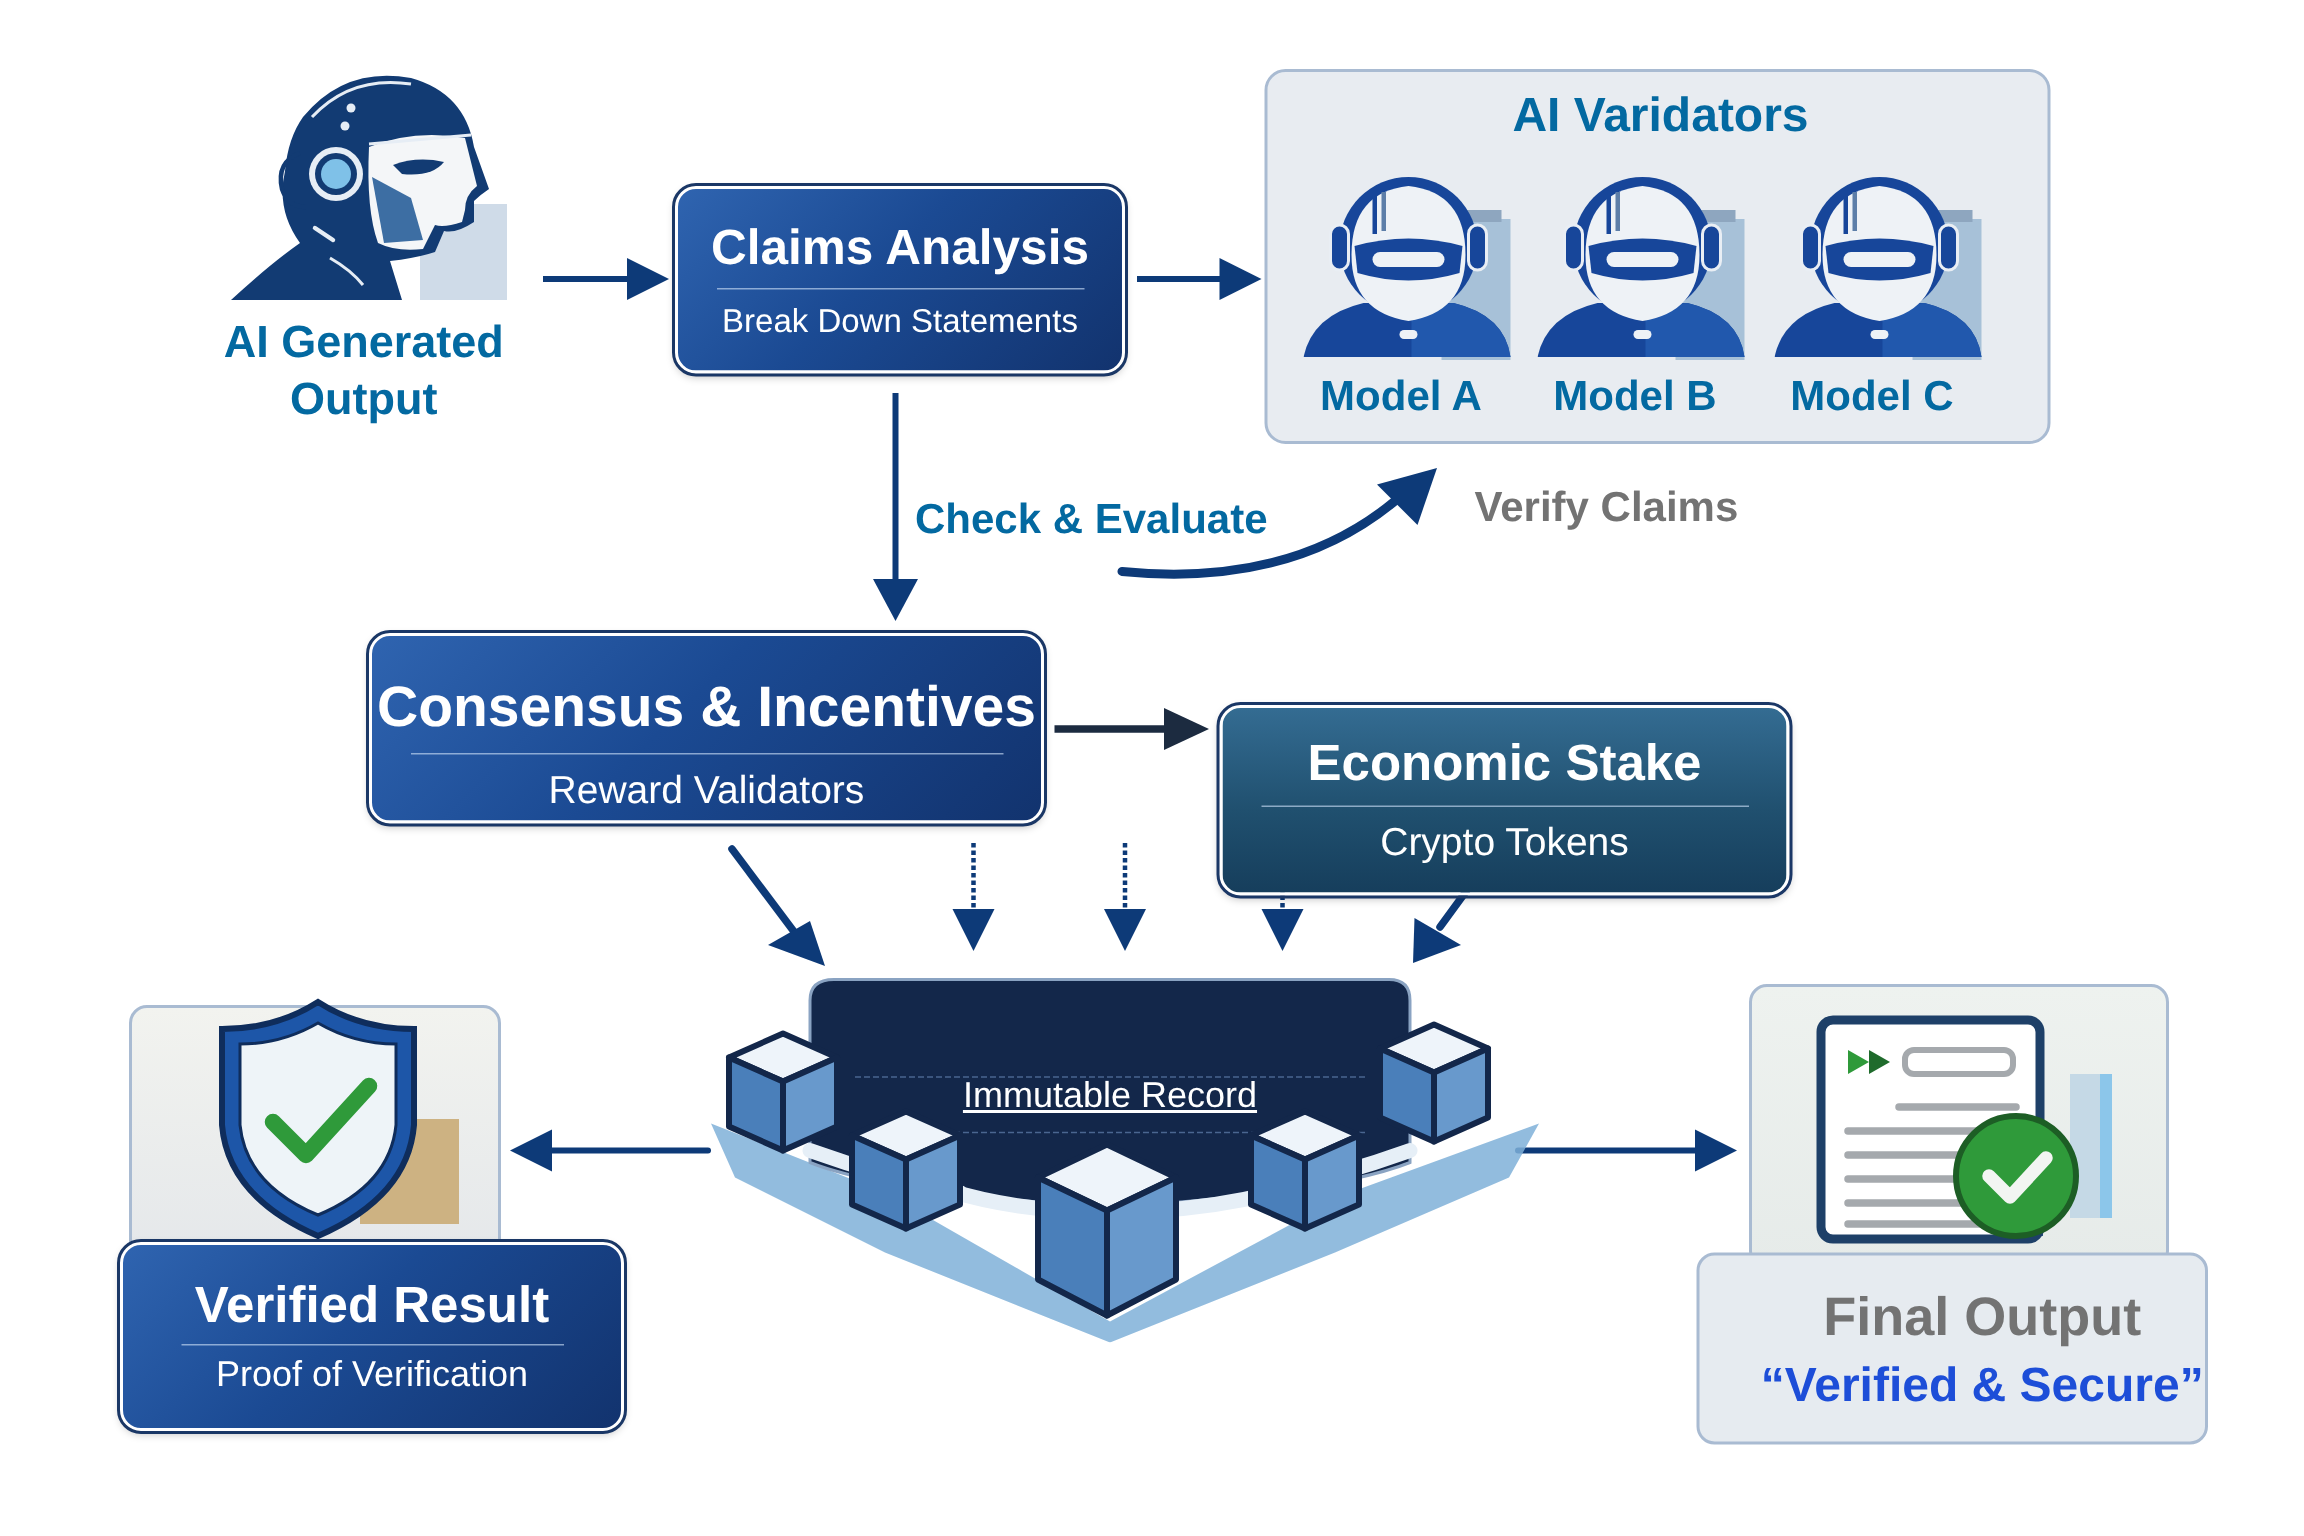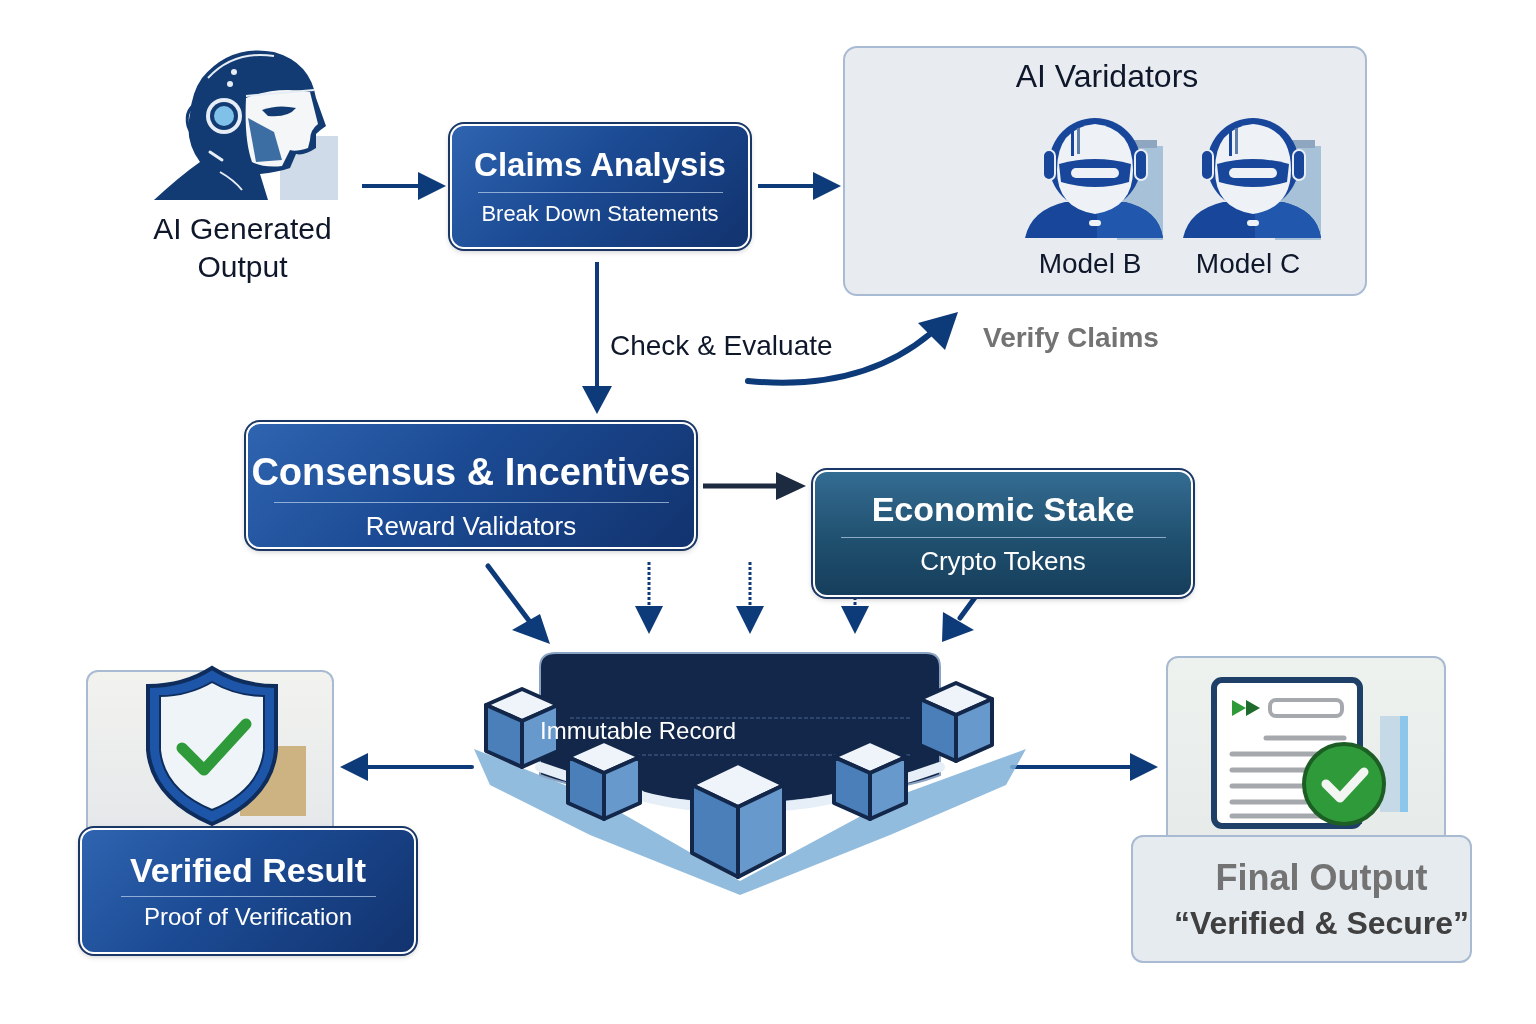--- a/index.html
+++ b/index.html
@@ -5,21 +5,21 @@
   html, body { margin: 0; padding: 0; }
   body {
     width: 1536px; height: 1024px; position: relative; overflow: hidden;
     background: #ffffff;
     font-family: "Liberation Sans", "DejaVu Sans", sans-serif;
   }
   .abs { position: absolute; }
   svg.overlay { position: absolute; left: 0; top: 0; width: 1536px; height: 1024px; pointer-events: none; }
 
   
-  .lbl-dark { color: #0f172a; font-weight: normal; text-align: center; }
+  .lbl-dark { color: #0369a1; font-weight: bold; text-align: center; }
   .lbl-navy { color: #737373; font-weight: bold; }
 
   
   .pbox {
     position: absolute; box-sizing: border-box;
     border: 2px solid #ffffff;
     outline: 2px solid #1a3766;
     border-radius: 14px;
     box-shadow: 0 2px 6px rgba(0,0,0,0.25);
     color: #ffffff; text-align: center;
@@ -144,20 +144,38 @@
 
 <div class="pbox blue" style="left:450px; top:124px; width:300px; height:125px;">
   <div class="title" style="font-size:33px;">Claims Analysis</div>
   <div class="rule" style="width:245px;"></div>
   <div class="sub" style="font-size:22px;">Break Down Statements</div>
 </div>
 
 <div class="panel" style="left:843px; top:46px; width:524px; height:250px;">
   <div class="abs lbl-dark" style="left:0; top:10px; width:524px; font-size:32px;">AI Varidators</div>
 
+  <div class="abs" style="left:24px; top:62px; width:140px; height:180px;">
+    <svg width="140" height="130" viewBox="0 0 140 130">
+      <rect x="92" y="36" width="46" height="94" fill="#a7c1d8"></rect>
+      <rect x="92" y="30" width="40" height="8" fill="#8ea6bf"></rect>
+      <path d="M0,128 Q6,100 40,92 L100,92 Q134,100 138,128 z" fill="#17469a"></path>
+      <path d="M72,94 L100,92 Q134,100 138,128 L72,128 z" fill="#2158ad"></path>
+      <circle cx="70" cy="54" r="46" fill="#17469a"></circle>
+      <rect x="18" y="40" width="12" height="30" rx="6" fill="#17469a" stroke="#e9eef4" stroke-width="2"></rect>
+      <rect x="110" y="40" width="12" height="30" rx="6" fill="#17469a" stroke="#e9eef4" stroke-width="2"></rect>
+      <path d="M32,60 Q32,18 70,14 Q108,18 108,60 Q108,98 70,104 Q32,98 32,60 z" fill="#eef2f6"></path>
+      <path d="M34,54 Q70,44 106,54 L104,72 Q70,82 36,72 z" fill="#17469a"></path>
+      <rect x="46" y="58" width="48" height="10" rx="5" fill="#eef2f6"></rect>
+      <rect x="46" y="20" width="3" height="26" fill="#17469a"></rect>
+      <rect x="52" y="18" width="3" height="26" fill="#5d7ea8"></rect>
+      <rect x="64" y="110" width="12" height="6" rx="3" fill="#eef2f6"></rect>
+    </svg>
+    <div class="abs lbl-dark" style="left:-10px; top:138px; width:150px; font-size:28px;">Model A</div>
+  </div>
 
   <div class="abs" style="left:180px; top:62px; width:140px; height:180px;">
     <svg width="140" height="130" viewBox="0 0 140 130">
       <rect x="92" y="36" width="46" height="94" fill="#a7c1d8"></rect>
       <rect x="92" y="30" width="40" height="8" fill="#8ea6bf"></rect>
       <path d="M0,128 Q6,100 40,92 L100,92 Q134,100 138,128 z" fill="#17469a"></path>
       <path d="M72,94 L100,92 Q134,100 138,128 L72,128 z" fill="#2158ad"></path>
       <circle cx="70" cy="54" r="46" fill="#17469a"></circle>
       <rect x="18" y="40" width="12" height="30" rx="6" fill="#17469a" stroke="#e9eef4" stroke-width="2"></rect>
       <rect x="110" y="40" width="12" height="30" rx="6" fill="#17469a" stroke="#e9eef4" stroke-width="2"></rect>
@@ -239,21 +257,21 @@
   <svg class="abs" style="left:360px; top:92px;" width="80" height="86" viewBox="0 0 80 86">
     <polygon points="4,20 40,4 76,20 40,36" fill="#eef4fa" stroke="#13274a" stroke-width="4" stroke-linejoin="round"></polygon>
     <polygon points="4,20 40,36 40,82 4,66" fill="#4a7fba" stroke="#13274a" stroke-width="4" stroke-linejoin="round"></polygon>
     <polygon points="40,36 76,20 76,66 40,82" fill="#6899cc" stroke="#13274a" stroke-width="4" stroke-linejoin="round"></polygon>
   </svg>
   <svg class="abs" style="left:446px; top:34px;" width="80" height="86" viewBox="0 0 80 86">
     <polygon points="4,20 40,4 76,20 40,36" fill="#eef4fa" stroke="#13274a" stroke-width="4" stroke-linejoin="round"></polygon>
     <polygon points="4,20 40,36 40,82 4,66" fill="#4a7fba" stroke="#13274a" stroke-width="4" stroke-linejoin="round"></polygon>
     <polygon points="40,36 76,20 76,66 40,82" fill="#6899cc" stroke="#13274a" stroke-width="4" stroke-linejoin="round"></polygon>
   </svg>
-  <div class="abs" style="left:70px; top:72px; width:400px; color:#ffffff; font-size:24px;">Immutable Record</div>
+  <div class="abs" style="left:70px; top:72px; width:400px; text-align:center; color:#ffffff; font-size:24px;text-decoration:underline;">Immutable Record</div>
 </div>
 
 <div class="card" style="left:86px; top:670px; width:248px; height:180px;"></div>
 <svg class="abs" style="left:140px; top:664px;" width="180" height="165" viewBox="0 0 180 165">
   <rect x="100" y="82" width="66" height="70" fill="#cdb282"></rect>
   <path d="M72,4 Q100,22 136,22 L136,86 Q132,134 72,160 Q12,134 8,86 L8,22 Q44,22 72,4 z" fill="#1d56a8" stroke="#0f2d5c" stroke-width="4"></path>
   <path d="M72,18 Q96,32 124,32 L124,86 Q120,126 72,146 Q24,126 20,86 L20,32 Q48,32 72,18 z" fill="#eef4f8" stroke="#0f2d5c" stroke-width="2"></path>
   <path d="M42,84 L64,106 L106,60" fill="none" stroke="#2f9a3a" stroke-width="11" stroke-linecap="round" stroke-linejoin="round"></path>
 </svg>
 <div class="pbox blue" style="left:80px; top:828px; width:336px; height:126px; justify-content:center;">
@@ -275,14 +293,14 @@
   <line x1="22" y1="78" x2="134" y2="78" stroke="#a5a9ad" stroke-width="5" stroke-linecap="round"></line>
   <line x1="22" y1="94" x2="134" y2="94" stroke="#a5a9ad" stroke-width="5" stroke-linecap="round"></line>
   <line x1="22" y1="110" x2="134" y2="110" stroke="#a5a9ad" stroke-width="5" stroke-linecap="round"></line>
   <line x1="22" y1="126" x2="134" y2="126" stroke="#a5a9ad" stroke-width="5" stroke-linecap="round"></line>
   <line x1="22" y1="140" x2="110" y2="140" stroke="#a5a9ad" stroke-width="5" stroke-linecap="round"></line>
   <circle cx="134" cy="108" r="40" fill="#2f9a3a" stroke="#1d5e25" stroke-width="4"></circle>
   <path d="M116,108 L130,122 L154,96" fill="none" stroke="#f2f5f2" stroke-width="9" stroke-linecap="round" stroke-linejoin="round"></path>
 </svg>
 <div class="card" style="left:1131px; top:835px; width:341px; height:128px; background:#e6ebf0; display:flex; flex-direction:column; justify-content:center; align-items:center;">
   <div class="lbl-navy" style="font-size:36px;">Final Output</div>
-  <div style="font-size:32px; color:#404040; font-weight:bold; margin-top:6px;">“Verified &amp; Secure”</div>
+  <div style="font-size:32px; color:#1d4ed8; font-weight:bold; margin-top:6px;">“Verified &amp; Secure”</div>
 </div>
 
 </body></html>

